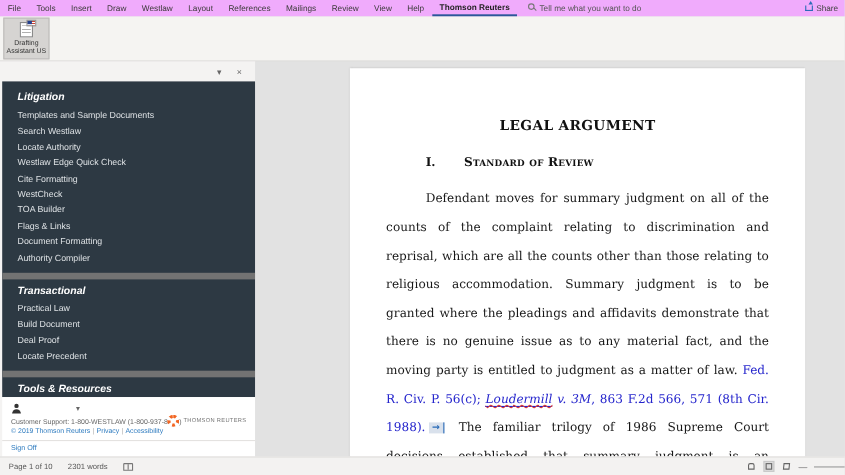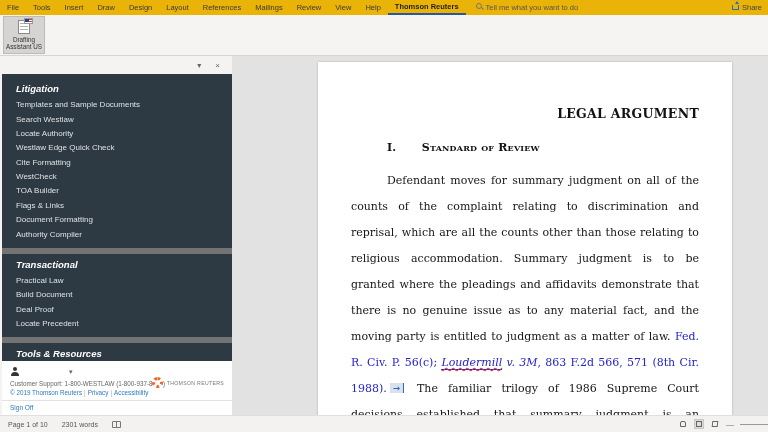--- a/index.html
+++ b/index.html
@@ -1,20 +1,20 @@
 <!DOCTYPE html>
 <html><head>
 <meta charset="utf-8">
 <style>
   * { margin:0; padding:0; box-sizing:border-box; }
   html,body { width:768px; height:432px; overflow:hidden; }
   body { font-family:"Liberation Sans","DejaVu Sans",sans-serif; background:#e2e2e2; position:relative; }
 
   
-  .tabrow { position:absolute; top:0; left:0; right:0; height:15px; background:#eab308; display:flex; align-items:center; }
+  .tabrow { position:absolute; top:0; left:0; right:0; height:15px; background:#f0abfc; display:flex; align-items:center; }
   .tab { font-size:7.5px; color:#3b3a39; padding:0 7px; height:15px; display:flex; align-items:center; cursor:default; white-space:nowrap; }
   .tab.active { color:#1f1f1f; font-weight:bold; border-bottom:2px solid #2b579a; }
   .tellme { display:flex; align-items:flex-start; gap:4px; margin-left:10px; color:#555; font-size:7.5px; }
   .search-icon { width:6px; height:6px; border:1px solid #777; border-radius:50%; position:relative; display:inline-block; }
   .search-icon::after { content:""; position:absolute; width:3px; height:1px; background:#777; transform:rotate(45deg); right:-3px; bottom:-1px; }
   .share { margin-left:auto; margin-right:6px; display:flex; align-items:center; gap:3px; font-size:7.5px; color:#444; }
   .share-icon { width:7px; height:5px; border:1px solid #2b6cb8; border-top:none; position:relative; display:inline-block; }
   .share-icon::before { content:""; position:absolute; left:2px; top:-4px; border-left:2px solid transparent; border-right:2px solid transparent; border-bottom:3px solid #2b6cb8; }
 
   
@@ -51,21 +51,21 @@
   .links-row a, .blue-link { color:#2e7bbf; text-decoration:none; cursor:pointer; }
   .pipe { color:#aaa; margin:0 2px; }
   .tr-brand { position:absolute; right:8px; top:16px; display:flex; align-items:center; gap:4px; }
   .tr-logo { width:11px; height:11px; border-radius:50%; border:3px dotted #f26522; background:#fff; }
   .tr-name { font-size:5.2px; color:#777; letter-spacing:0.3px; }
   .signoff-row { border-top:1px solid #e4e2e0; padding:3px 8px 4px 8px; font-size:6.5px; }
 
   
   .docarea { position:absolute; left:232px; right:0; top:0; bottom:0; background:#e2e2e2; overflow:hidden; }
   .page { position:absolute; left:86px; top:6px; width:414px; height:600px; background:#ffffff; box-shadow:0 0 2px rgba(0,0,0,0.25); padding:44px 33px 0 33px; cursor:text; }
-  .doc-title { font-family:"DejaVu Serif","Liberation Serif",serif; font-size:12.5px; font-weight:bold; text-align:right; color:#111; letter-spacing:0.3px; margin-bottom:20px; }
+  .doc-title { font-family:"DejaVu Serif","Liberation Serif",serif; font-size:12.5px; font-weight:bold; text-align:center; color:#111; letter-spacing:0.3px; margin-bottom:20px; }
   .doc-sub { font-family:"DejaVu Serif","Liberation Serif",serif; font-size:11px; font-weight:bold; color:#111; margin-left:36px; margin-bottom:14px; }
   .doc-sub .sub-num { margin-right:22px; }
   .doc-sub .sub-text { font-variant:small-caps; letter-spacing:0.2px; }
   .para { font-family:"DejaVu Serif","Liberation Serif",serif; font-size:11px; line-height:26px; text-align:justify; color:#161616; text-indent:36px; }
   .seg-t { color:#161616; }
   .seg-b { color:#2424cc; }
   .seg-bi { color:#2424cc; font-style:italic; }
   .seg-biu { color:#2424cc; font-style:italic; border-bottom:1px solid #2424cc; text-decoration:underline wavy #d83b3b; text-decoration-skip-ink:none; }
   .seg-icr, .seg-icl { display:inline-block; background:#d9e1ec; color:#2b6cb8; font-family:"DejaVu Sans",sans-serif; font-size:8.5px; font-weight:bold; line-height:10px; padding:0 3px; margin:0 3px; vertical-align:1px; cursor:pointer; font-style:normal; text-indent:0; }
   .seg-icr { border-right:1.5px solid #2b6cb8; }
@@ -83,21 +83,21 @@
   .zoom-track { width:28px; height:1px; background:#999; }
 </style>
 </head>
 <body>
 
 <div class="tabrow">
   <div class="tab">File</div>
   <div class="tab">Tools</div>
   <div class="tab">Insert</div>
   <div class="tab">Draw</div>
-  <div class="tab">Design</div>
+  <div class="tab">Westlaw</div>
   <div class="tab">Layout</div>
   <div class="tab">References</div>
   <div class="tab">Mailings</div>
   <div class="tab">Review</div>
   <div class="tab">View</div>
   <div class="tab">Help</div>
   <div class="tab active">Thomson Reuters</div>
   <div class="tellme">
     <span class="search-icon"></span>
     <span>Tell me what you want to do</span>

